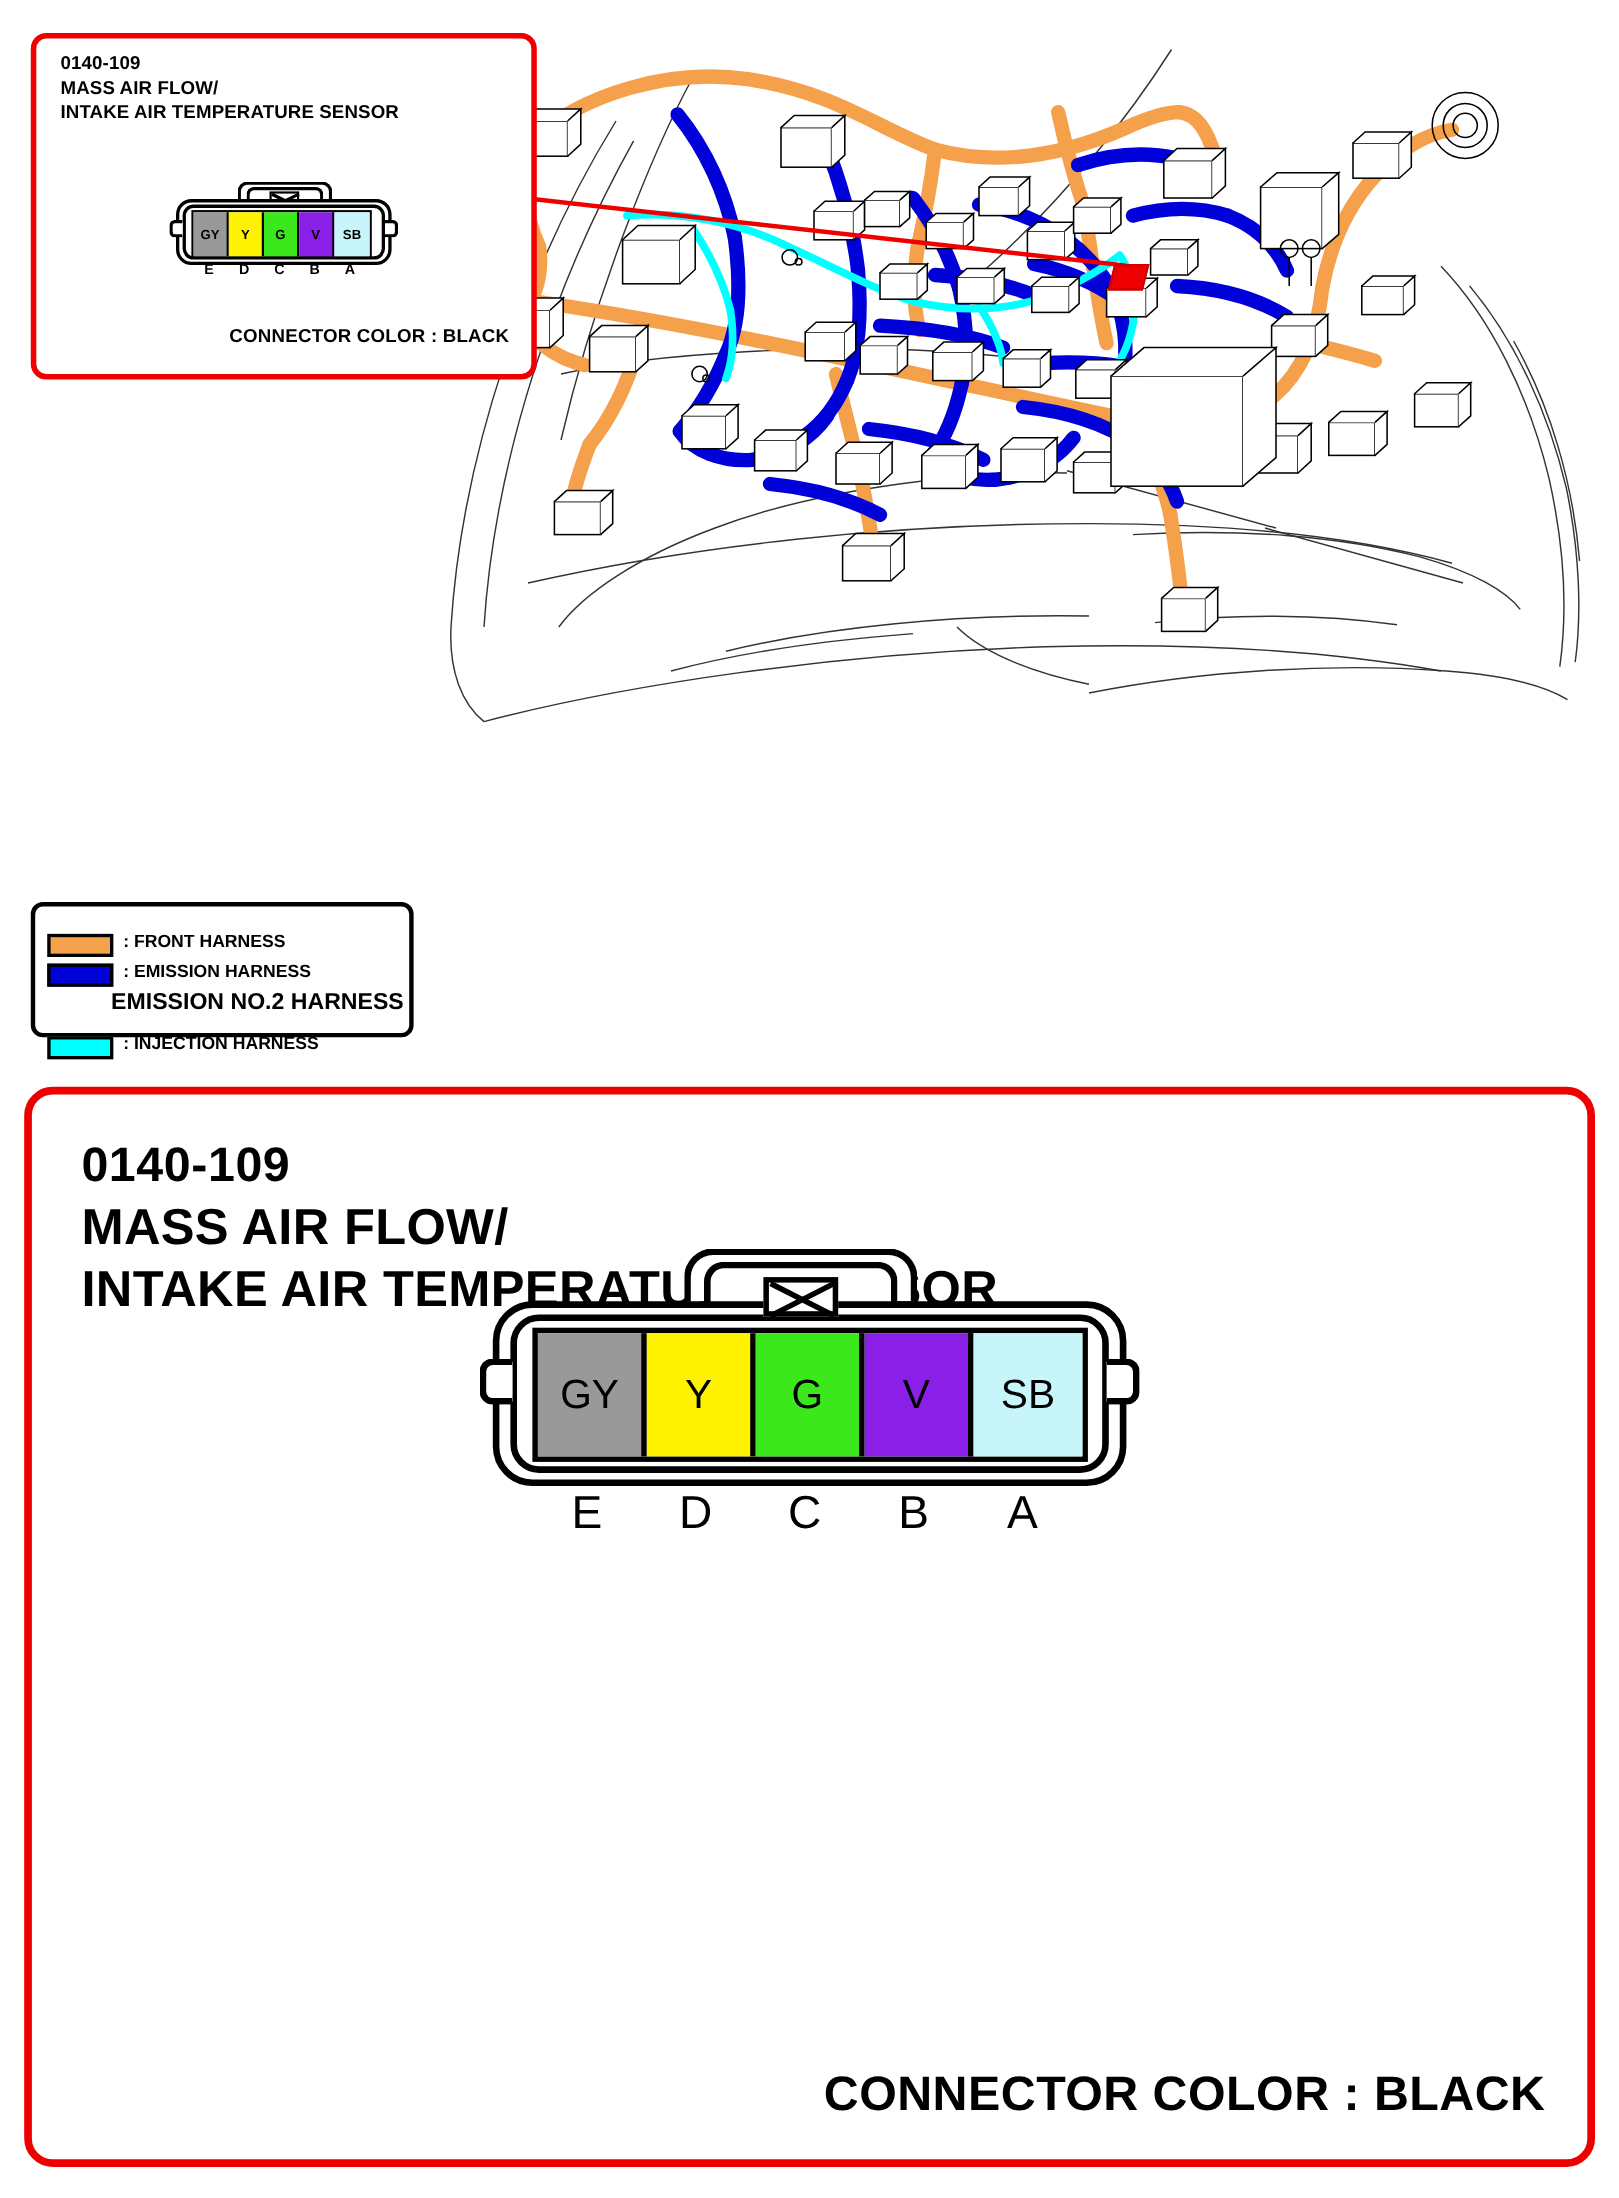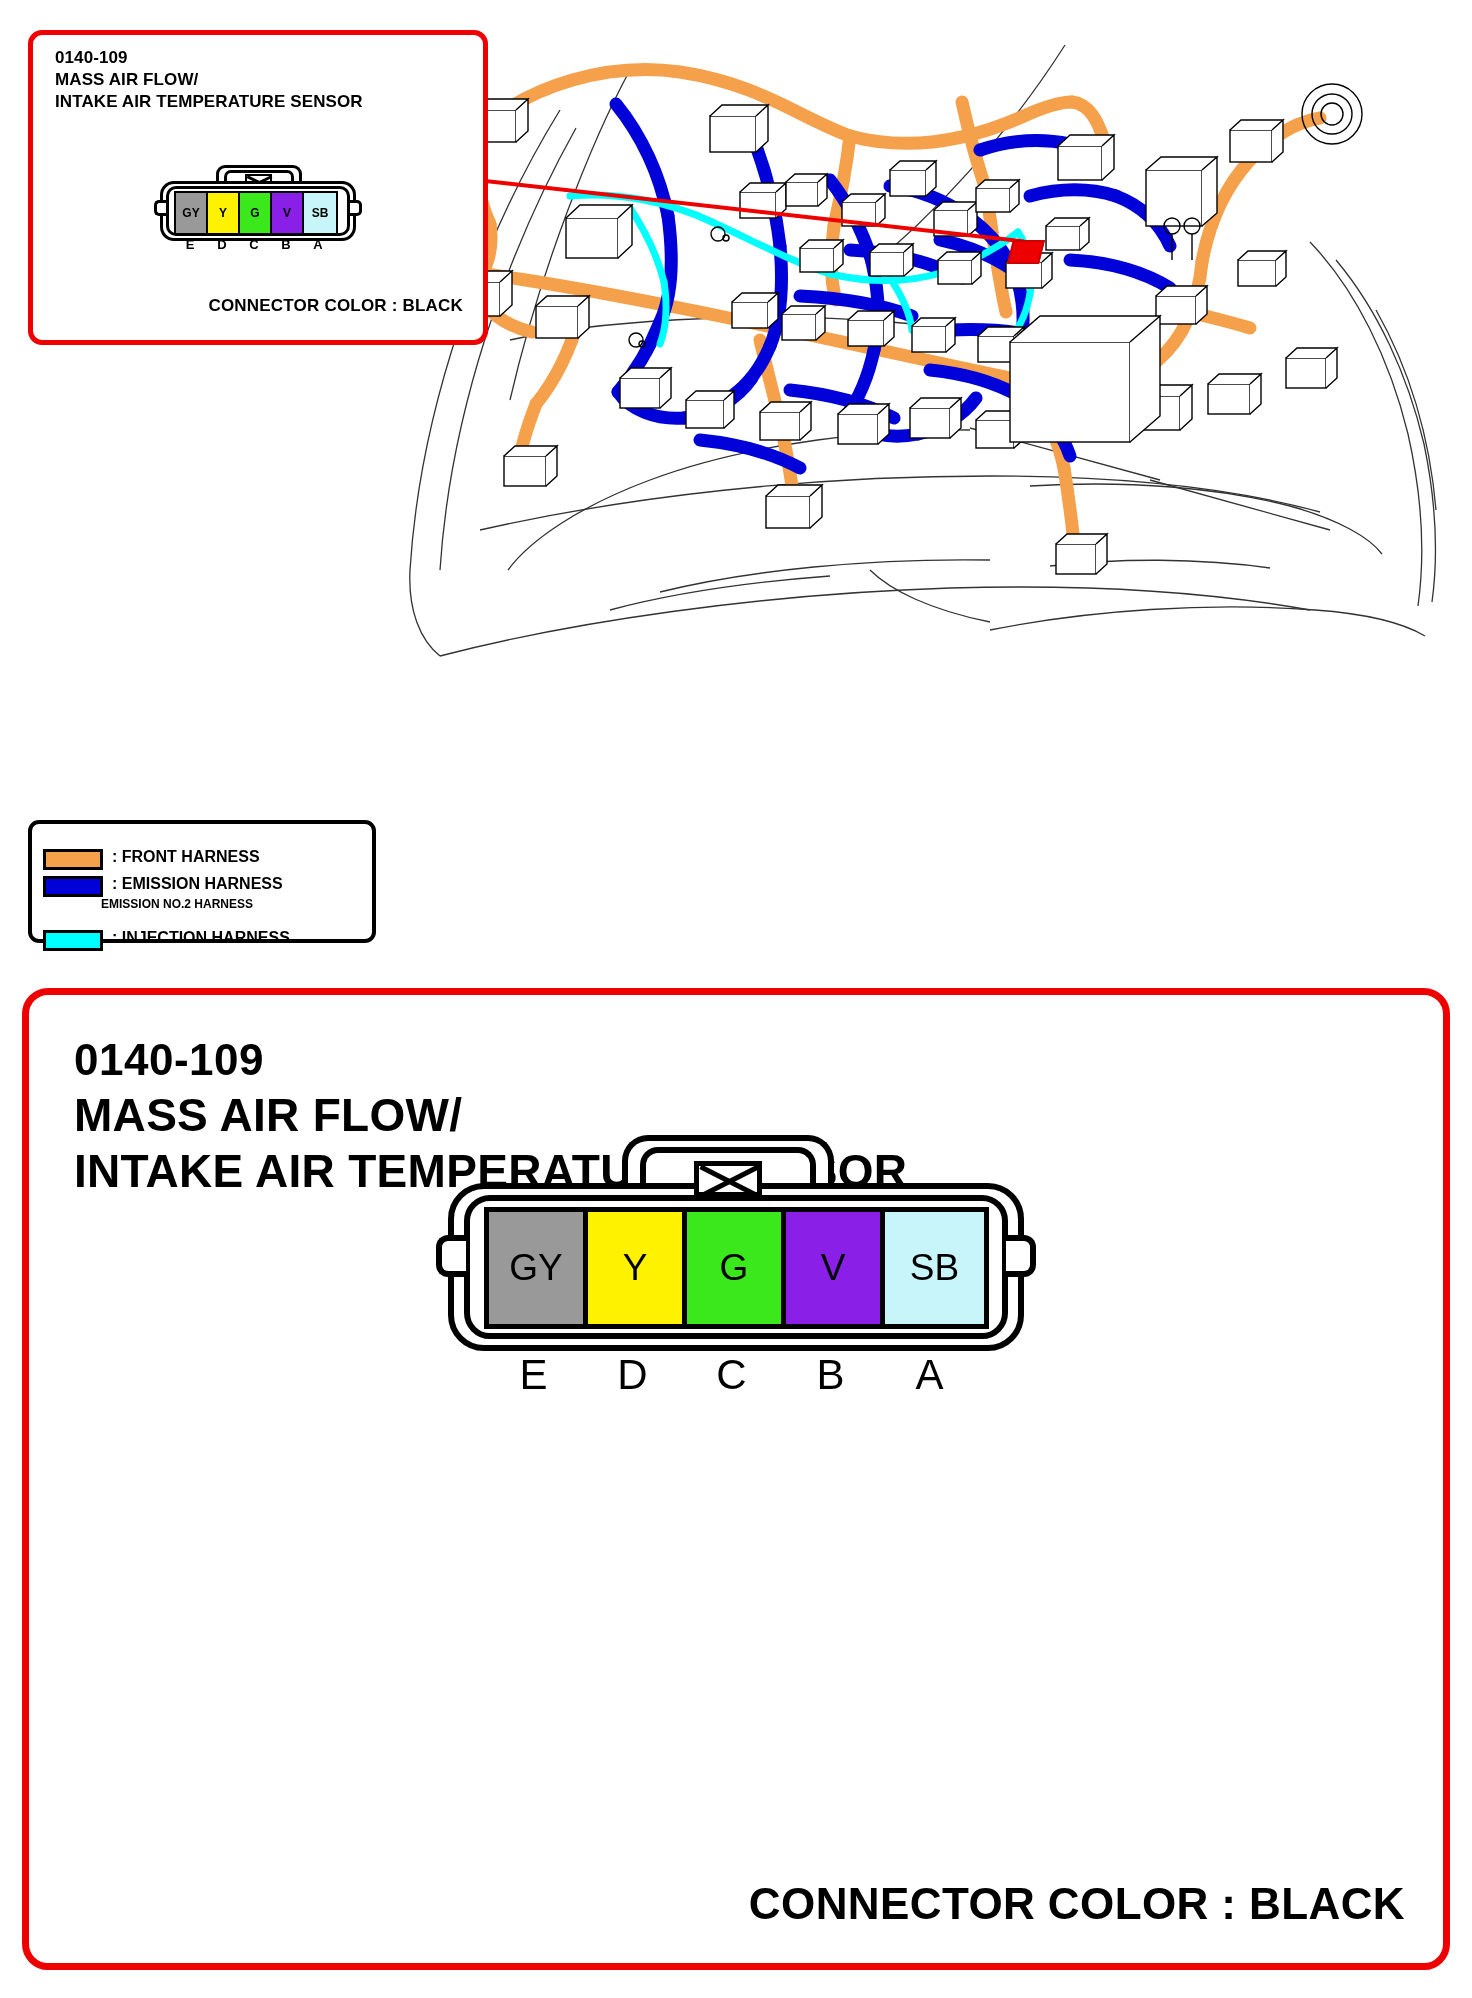--- a/index.html
+++ b/index.html
@@ -57,21 +57,21 @@
   
   #legend-box{left:28px;top:820px;width:348px;height:123px;
      border:4px solid #000;border-radius:11px;background:#fff;box-sizing:border-box;z-index:25;}
   #legend-box .row{display:flex;align-items:flex-start;padding:0 0 0 11px;}
   #legend-box .sw{width:60px;height:21px;border:3px solid #000;box-sizing:border-box;
      flex:0 0 auto;margin-top:3px;}
   #legend-box .txt{font-size:16px;font-weight:bold;margin-left:9px;line-height:1.32;white-space:nowrap;}
   #legend-box .r1{margin-top:22px;}
   #legend-box .r2{margin-top:3px;}
   #legend-box .r3{margin-top:14px;}
-  #legend-box .sub{margin-left:69px;font-size:12px;font-weight:bold;white-space:nowrap;line-height:1.32;}
+  #legend-box .sub{margin-left:69px;font-size:21px;font-weight:bold;white-space:nowrap;line-height:1.32;}
 
   
   #main-panel{left:22px;top:988px;width:1428px;height:982px;
      border:7px solid #ee0000;border-radius:26px;background:#fff;box-sizing:border-box;z-index:10;}
   #panel-title{position:absolute;left:45px;top:38px;line-height:1.22;}
   #panel-title .t1{font-size:44px;font-weight:bold;letter-spacing:.5px;}
   #panel-title .t2,#panel-title .t3{font-size:46px;font-weight:bold;letter-spacing:.3px;}
   #panel-conn-wrap{position:absolute;left:0;top:140px;width:100%;display:flex;justify-content:center;}
   #panel-color-line{position:absolute;right:38px;bottom:34px;
      font-size:44px;font-weight:bold;letter-spacing:.4px;}

